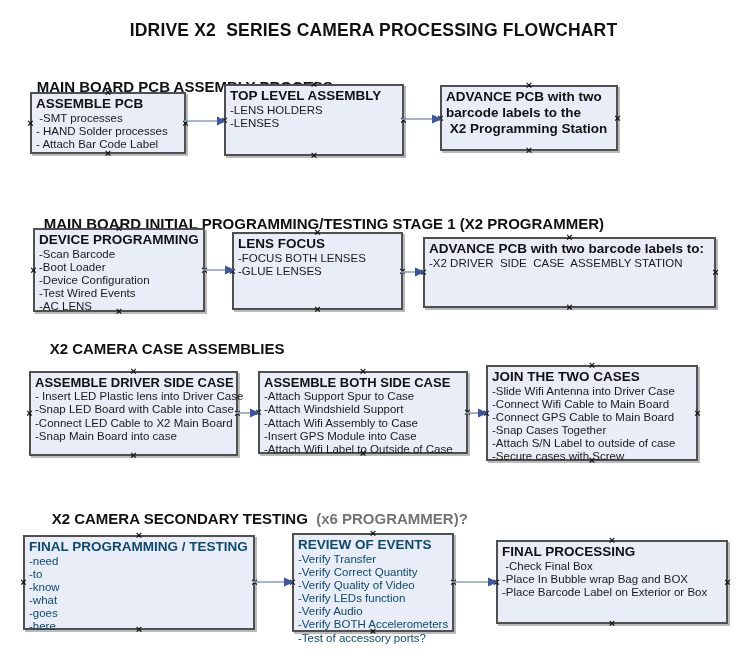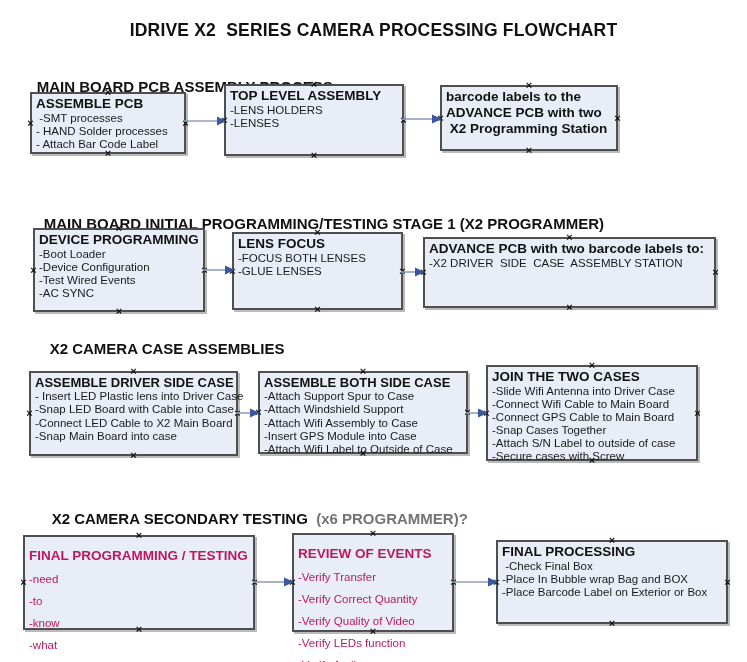--- a/index.html
+++ b/index.html
@@ -15,21 +15,21 @@
     position:absolute;font-size:15px;font-weight:bold;color:#111;white-space:pre;
   }
   .section-heading .red-part{color:#737373;}
   .flow-box{
     position:absolute;background:#e8edf7;border:2px solid #4f4f4f;
     box-shadow:2px 2px 0 rgba(130,130,130,.55);
     box-sizing:border-box;padding:2px 4px;
   }
   .box-title{font-size:13.5px;font-weight:bold;color:#111;line-height:1.18;white-space:pre;}
   .box-item{font-size:11.5px;color:#1a1a1a;line-height:1.14;white-space:pre;}
-  .flow-box.red .box-title,.flow-box.red .box-item{color:#be185d;margin-top:9px;}
+  .flow-box.red .box-title,.flow-box.red .box-item{color:#0c4a6e;}
   .handle{
     position:absolute;width:9px;height:9px;font-size:11px;line-height:9px;
     text-align:center;color:#111;font-weight:bold;pointer-events:none;
   }
   .handle.top{top:-6px;left:calc(50% - 4.5px);}
   .handle.bottom{bottom:-6px;left:calc(50% - 4.5px);}
   .handle.left{left:-6px;top:calc(50% - 4.5px);}
   .handle.right{right:-6px;top:calc(50% - 4.5px);}
   .arrow{position:absolute;overflow:visible;}
   .arrow line{stroke:#8ba0bf;stroke-width:1.6;}
@@ -66,41 +66,42 @@
         <div class="box-item">-LENSES</div>
       </div>
   <span class="handle top">×</span>
       <span class="handle bottom">×</span>
       <span class="handle left">×</span>
       <span class="handle right">×</span>
     </div>
 
   <div class="flow-box" style="left:440px;top:85px;width:178px;height:66px">
     <div>
+        <div class="box-title">ADVANCE PCB with two</div>
         <div class="box-title">barcode labels to the</div>
-        <div class="box-title">ADVANCE PCB with two</div>
         <div class="box-title"> X2 Programming Station</div>
       </div>
   <span class="handle top">×</span>
       <span class="handle bottom">×</span>
       <span class="handle left">×</span>
       <span class="handle right">×</span>
     </div>
 
   <div class="section-heading" style="left:27px;top:198px">
     <span>MAIN BOARD INITIAL PROGRAMMING/TESTING STAGE 1 (X2 PROGRAMMER)</span>
   </div>
 
   <div class="flow-box" style="left:33px;top:228px;width:172px;height:84px">
     <div class="box-title">DEVICE PROGRAMMING</div>
     <div>
+        <div class="box-item">-Scan Barcode</div>
         <div class="box-item">-Boot Loader</div>
         <div class="box-item">-Device Configuration</div>
         <div class="box-item">-Test Wired Events</div>
-        <div class="box-item">-AC SYNC</div>
+        <div class="box-item">-AC LENS</div>
       </div>
   <span class="handle top">×</span>
       <span class="handle bottom">×</span>
       <span class="handle left">×</span>
       <span class="handle right">×</span>
     </div>
 
   <div class="flow-box" style="left:232px;top:232px;width:171px;height:78px">
     <div class="box-title">LENS FOCUS</div>
     <div>

